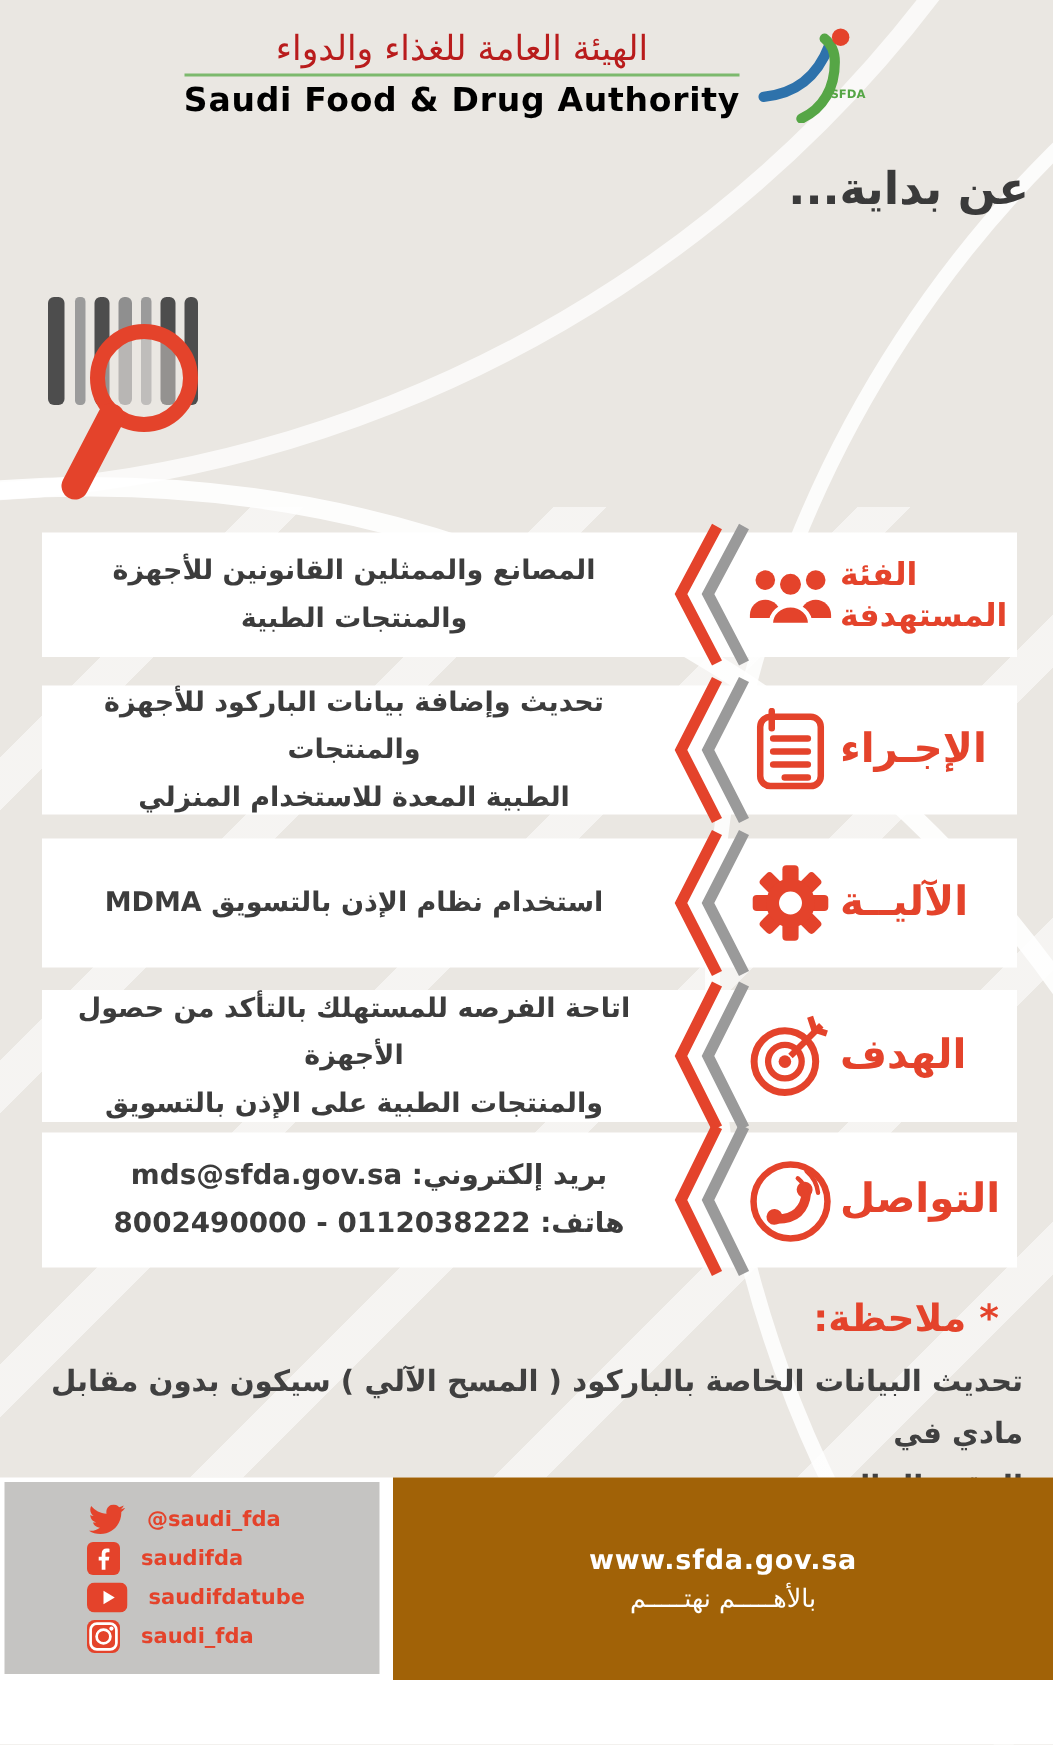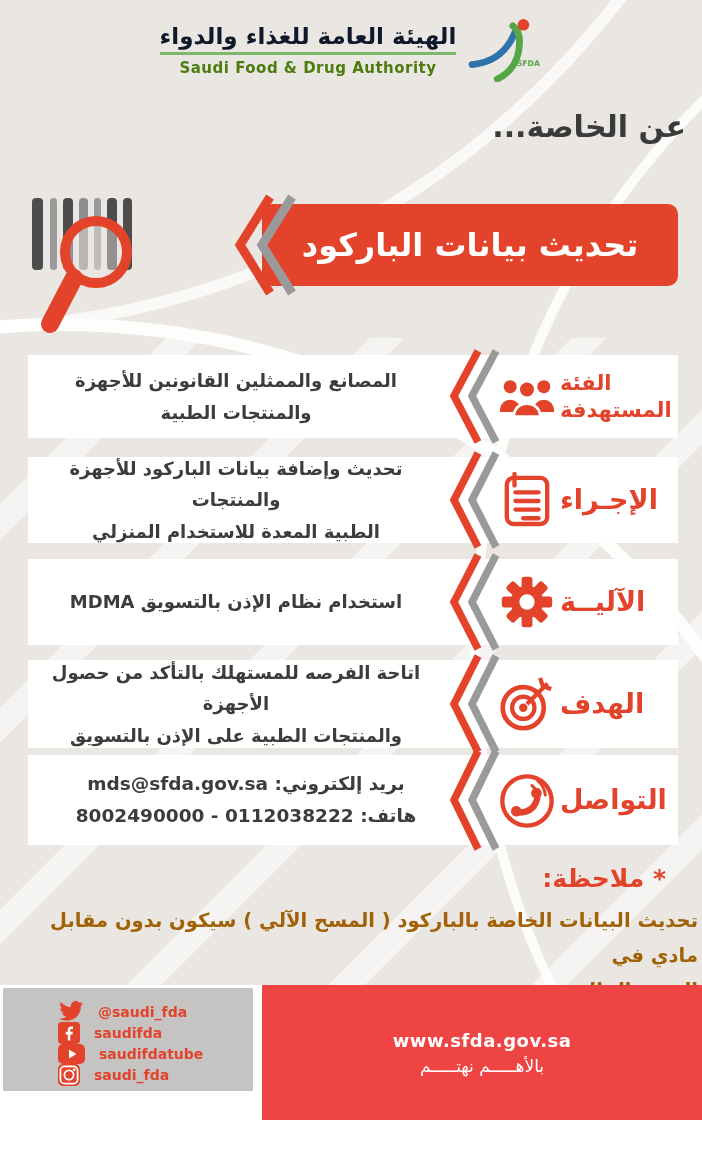--- a/index.html
+++ b/index.html
@@ -12,23 +12,23 @@
   .arc1 { left:-740px; top:318px; width:1600px; height:1600px; border:13px solid rgba(255,255,255,.9); }
   .arc2 { left:470px; top:-130px; width:1560px; height:1560px; border:10px solid rgba(255,255,255,.85); }
   .arc3 { left:-900px; top:-1365px; width:1700px; height:1700px; border:12px solid rgba(255,255,255,.75); }
   .stripes { position:absolute; left:0; top:338px; width:702px; height:647px;
     background:repeating-linear-gradient(135deg, rgba(255,255,255,0) 0 118px, rgba(255,255,255,.55) 118px 143px); }
   .bottom-white { position:absolute; left:0; top:985px; width:702px; height:178px; background:#ffffff; }
 
   
   .logo-wrap { position:absolute; left:0; top:18px; width:702px; display:flex; justify-content:center; align-items:center; gap:12px; }
   .logo-text { text-align:center; }
-  .logo-ar { font-size:23px; font-weight:bold; color:#0f172a; direction:rtl; }
+  .logo-ar { font-size:23px; font-weight:normal; color:#b91c1c; direction:rtl; }
   .logo-divider { height:2.5px; background:#7cb96d; margin:3px 0 4px; }
-  .logo-en { font-size:15px; font-weight:bold; color:#4d7c0f; letter-spacing:.5px; }
+  .logo-en { font-size:22px; font-weight:bold; color:#000000; letter-spacing:.5px; }
 
   
   .intro { position:absolute; right:16px; top:112px; direction:rtl; display:flex; align-items:baseline; gap:9px; }
   .intro-hl { color:#2b7ac1; font-size:47px; font-weight:bold; line-height:1; }
   .intro-rest { color:#3a3a3a; font-size:30px; font-weight:bold; line-height:1; }
 
   
   .barcode { position:absolute; left:26px; top:192px; }
 
   
@@ -47,29 +47,29 @@
   .row-label { width:118px; text-align:left; color:#e4432b; font-weight:bold; font-size:27px; line-height:1.25; }
   .row-label.two-line { font-size:21px; }
   .row-icon { width:66px; display:flex; justify-content:center; align-items:center; }
   .row-chev { position:relative; width:50px; align-self:stretch; }
   .row-chev svg { position:absolute; top:-7px; left:2px; }
   .row-content { flex:1; text-align:center; padding:0 8px; color:#3c3c3c; font-size:18px; font-weight:bold; line-height:1.75; direction:rtl; }
   .row5 .row-content { font-size:18.5px; }
 
   
   .note-title { position:absolute; right:36px; top:864px; color:#e4432b; font-size:25px; font-weight:bold; direction:rtl; }
-  .note-body { position:absolute; right:4px; top:903px; width:662px; text-align:right; direction:rtl;
-    color:#a16207; font-size:19.5px; font-weight:bold; line-height:1.8; }
-
-  
-  .social-box { position:absolute; left:3px; top:988px; width:250px; height:103px; background:#c5c4c2;
+  .note-body { position:absolute; right:20px; top:903px; width:662px; text-align:right; direction:rtl;
+    color:#404040; font-size:19.5px; font-weight:bold; line-height:1.8; }
+
+  
+  .social-box { position:absolute; left:3px; top:988px; width:250px; height:128px; background:#c5c4c2;
     padding:13px 0 0 55px; display:flex; flex-direction:column; justify-content:space-between; padding-bottom:13px; }
   .social-row { display:flex; align-items:center; gap:14px; height:24px; }
   .social-handle { color:#e4432b; font-size:14px; font-weight:bold; }
-  .red-box { position:absolute; left:262px; top:985px; width:440px; height:135px; background:#ef4444;
+  .red-box { position:absolute; left:262px; top:985px; width:440px; height:135px; background:#a16207;
     display:flex; flex-direction:column; align-items:center; justify-content:center; gap:5px; }
   .red-box .site { color:#fff; font-size:18px; font-weight:bold; letter-spacing:.5px; }
   .red-box .slogan { color:#fff; font-size:17px; direction:rtl; }
 </style>
 </head>
 <body>
 
 <div class="canvas">
 
   <div class="arc arc3"></div>
@@ -86,42 +86,35 @@
     </div>
     <svg width="74" height="64" viewBox="0 0 76 66">
       <path d="M4,48 C26,46 41,34 49,13" stroke="#2e72ab" stroke-width="7" fill="none" stroke-linecap="round"></path>
       <path d="M30,63 C45,56 53,42 53,24 C53,17 51,12 46,8" stroke="#56a646" stroke-width="7" fill="none" stroke-linecap="round"></path>
       <circle cx="57" cy="7" r="6" fill="#e4432b"></circle>
       <text x="50" y="49" font-size="8" font-weight="bold" fill="#56a646" font-family="DejaVu Sans, sans-serif">SFDA</text>
     </svg>
   </div>
 
   <div class="intro">
-    <span class="intro-rest">عن الخاصة...</span>
+    <span class="intro-rest">عن بداية...</span>
   </div>
 
   <svg class="barcode" width="126" height="156" viewBox="0 0 126 156">
     <rect x="6" y="6" width="11" height="72" rx="4" fill="#4d4d4d"></rect>
     <rect x="24" y="6" width="7" height="72" rx="3" fill="#9b9b9b"></rect>
     <rect x="37" y="6" width="10" height="72" rx="4" fill="#4d4d4d"></rect>
     <rect x="53" y="6" width="9" height="72" rx="4" fill="#8f8f8f"></rect>
     <rect x="68" y="6" width="7" height="72" rx="3" fill="#9b9b9b"></rect>
     <rect x="81" y="6" width="10" height="72" rx="4" fill="#4d4d4d"></rect>
     <rect x="97" y="6" width="9" height="72" rx="4" fill="#4d4d4d"></rect>
     <circle cx="70" cy="60" r="31" fill="rgba(234,231,226,.45)" stroke="#e4432b" stroke-width="10"></circle>
     <path d="M48,86 L24,132" stroke="#e4432b" stroke-width="18" stroke-linecap="round"></path>
   </svg>
 
-  <div class="banner">
-    <svg class="banner-chev" width="66" height="104" viewBox="0 0 66 104">
-      <path d="M62,4 L32,52 L62,100" stroke="#9a9a9a" stroke-width="9" fill="none"></path>
-      <path d="M40,4 L10,52 L40,100" stroke="#e4432b" stroke-width="9" fill="none"></path>
-    </svg>
-    <span class="banner-title">تحديث بيانات الباركود</span>
-  </div>
 
   <div class="row row1">
     <div class="row-label two-line">
       <div>الفئة</div>
       <div>المستهدفة</div>
     </div>
     <div class="row-icon">
       <svg width="56" height="44" viewBox="0 0 60 46">
         <g fill="#e4432b">
           <circle cx="12" cy="12" r="7"></circle>

